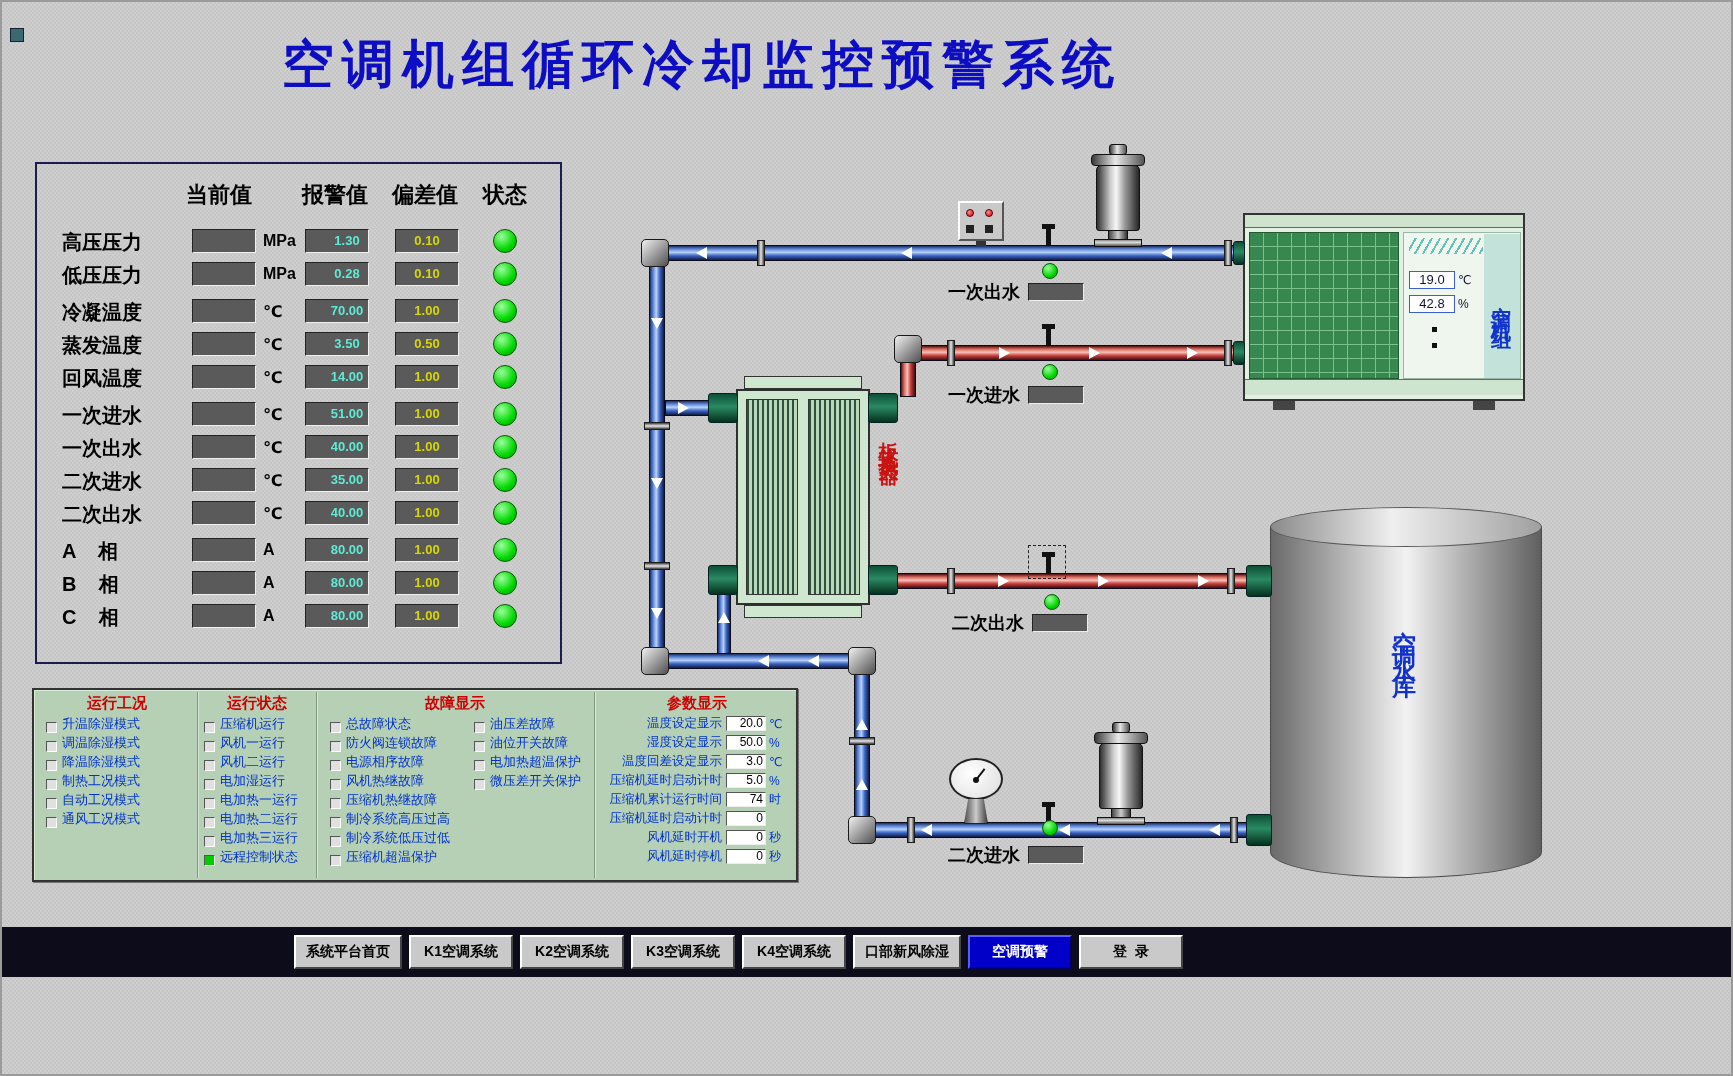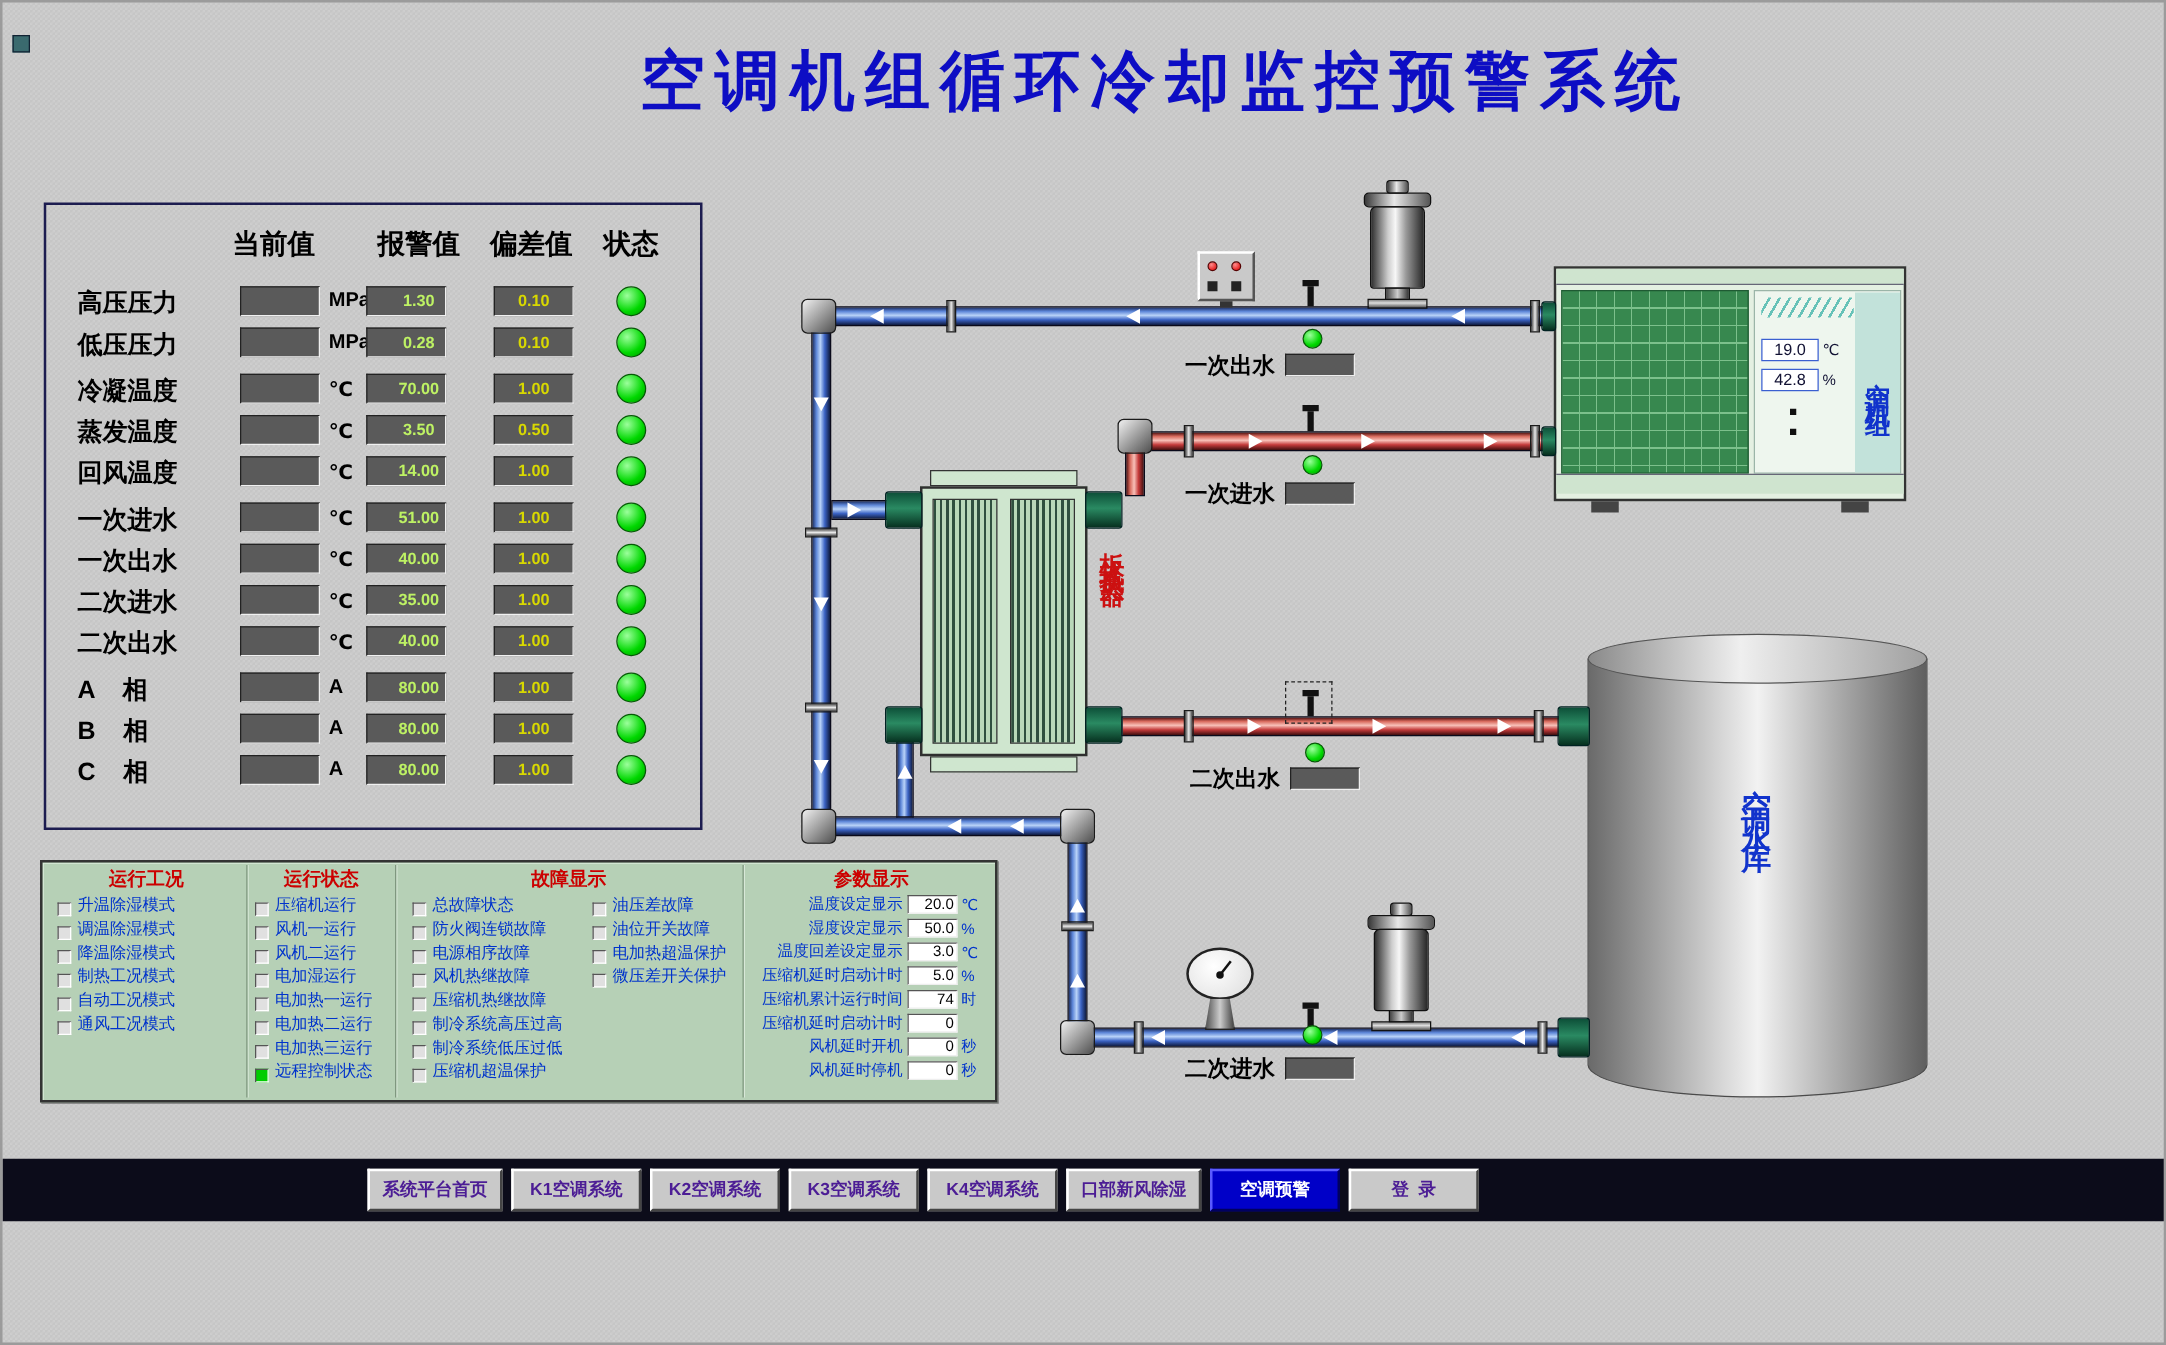--- a/index.html
+++ b/index.html
@@ -8,35 +8,35 @@
     position:relative;width:1733px;height:1076px;overflow:hidden;
     font-family:"Liberation Sans","DejaVu Sans",sans-serif;
     background-color:#c6c6c6;
     background-image:
       linear-gradient(45deg,#cecece 25%,transparent 25%,transparent 75%,#cecece 75%),
       linear-gradient(45deg,#cecece 25%,transparent 25%,transparent 75%,#cecece 75%);
     background-position:0 0,2px 2px;background-size:4px 4px;
     border:2px solid #9b9b9b;
   }
   .win-icon{position:absolute;left:8px;top:26px;width:14px;height:14px;background:#3a6a6e;border:1px solid #123;}
-  .title{position:absolute;left:280px;top:28px;width:1070px;text-align:right;
+  .title{position:absolute;left:280px;top:28px;width:1070px;text-align:left;
     font-size:52px;font-weight:700;color:#0d0dc4;letter-spacing:8px;white-space:nowrap;}
 
   
   .monitor-panel{position:absolute;left:33px;top:160px;width:527px;height:502px;border:2px solid #1c1c50;}
   .m-head{position:absolute;top:16px;font-size:22px;font-weight:700;color:#000;text-align:center;white-space:nowrap;}
   .m-rows{position:absolute;left:0;top:64px;right:0;}
   .m-row{position:relative;height:26px;margin-bottom:7px;}
   .m-row.gap{margin-top:11px;}
   .m-label{position:absolute;left:25px;top:1px;font-size:20px;font-weight:600;color:#000;white-space:pre;}
   .m-box{position:absolute;top:1px;width:64px;height:24px;background:#5a5a5a;border:1px solid;
     border-color:#222 #f0f0f0 #f0f0f0 #222;text-align:center;font-size:13px;font-weight:700;line-height:22px;}
   .m-box.cur{left:155px;color:#7a3030;}
   .m-unit{position:absolute;left:226px;top:4px;width:38px;font-size:16px;font-weight:700;color:#000;}
-  .m-box.alarm{left:256px;color:#bef264;padding-left:20px;}
+  .m-box.alarm{left:268px;color:#5eead4;padding-left:20px;}
   .m-box.dev{left:358px;color:#d8d800;}
   .m-status{position:absolute;left:456px;top:1px;width:24px;height:24px;border-radius:50%;
     background:radial-gradient(circle at 35% 30%,#9cff9c,#00d800 60%,#009400);border:1px solid #045a04;}
 
   
   .pipe{position:absolute;border:1px solid #0a0a1a;}
   .pipe.h.blue{background:linear-gradient(180deg,#1d2f63 0%,#5d86d8 22%,#b8d2f8 45%,#3b63c4 70%,#101c40 100%);}
   .pipe.v.blue{background:linear-gradient(90deg,#1d2f63,#5d86d8 22%,#b8d2f8 45%,#3b63c4 70%,#101c40);}
   .pipe.h.red{background:linear-gradient(180deg,#4d0f0f,#d86a5d 22%,#f8c0b8 45%,#c43b3b 70%,#400f0f);}
   .pipe.v.red{background:linear-gradient(90deg,#4d0f0f,#d86a5d 22%,#f8c0b8 45%,#c43b3b 70%,#400f0f);}
@@ -132,21 +132,21 @@
   .mode-bar{position:absolute;left:33px;top:885px;width:762px;display:flex;gap:3px;}
   .mode-btn{flex:1;height:28px;background:#c9c9c9;border:2px solid;border-color:#fff #4a4a4a #4a4a4a #fff;
     color:#cc0000;font-weight:700;font-size:15px;font-family:inherit;padding:0 2px;cursor:pointer;white-space:pre;}
 
   
   .nav-bar{position:absolute;left:0;top:925px;width:1733px;height:50px;background:#0c0c1a;}
   .sys-label{position:absolute;left:33px;top:7px;width:254px;height:36px;line-height:34px;text-align:center;
     background:#ececec;border:1px solid #666;color:#0000d0;font-size:20px;font-weight:700;white-space:nowrap;}
   .nav-buttons{position:absolute;left:292px;top:8px;display:flex;gap:7px;}
   .nav-btn{min-width:104px;height:34px;background:#c9c9c9;border:2px solid;border-color:#fff #444 #444 #fff;
-    font-size:14px;font-weight:600;color:#4c1d95;font-family:inherit;padding:0 10px;cursor:pointer;white-space:pre;}
+    font-size:14px;font-weight:600;color:#000000;font-family:inherit;padding:0 10px;cursor:pointer;white-space:pre;}
   .nav-btn.active{background:#0000c8;color:#fff;border-color:#5a5aff #000060 #000060 #5a5aff;}
 </style>
 </head>
 <body>
 
 <div class="screen">
   <div class="win-icon"></div>
   <div class="title">空调机组循环冷却监控预警系统</div>
 
   <div class="monitor-panel">

